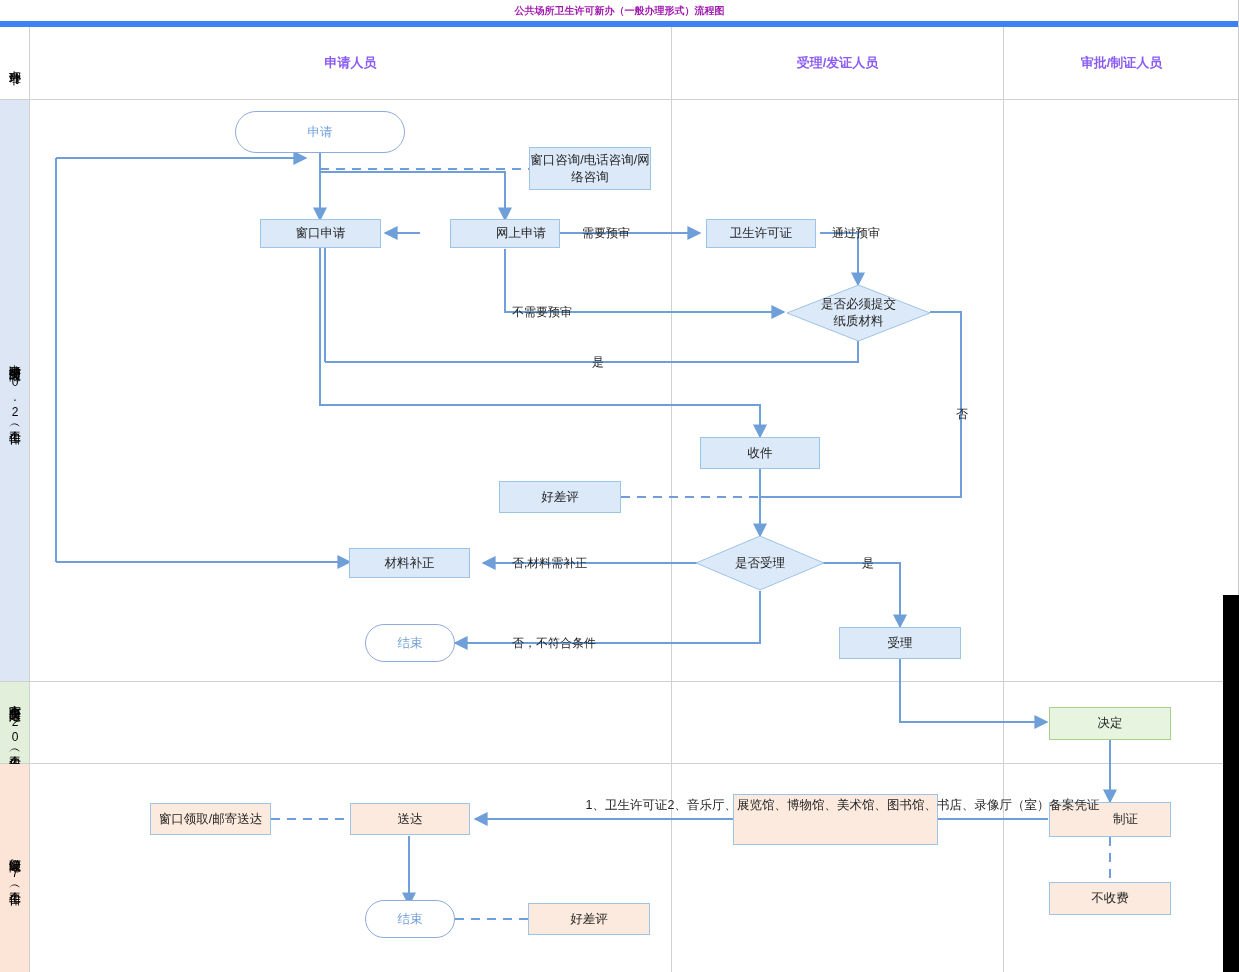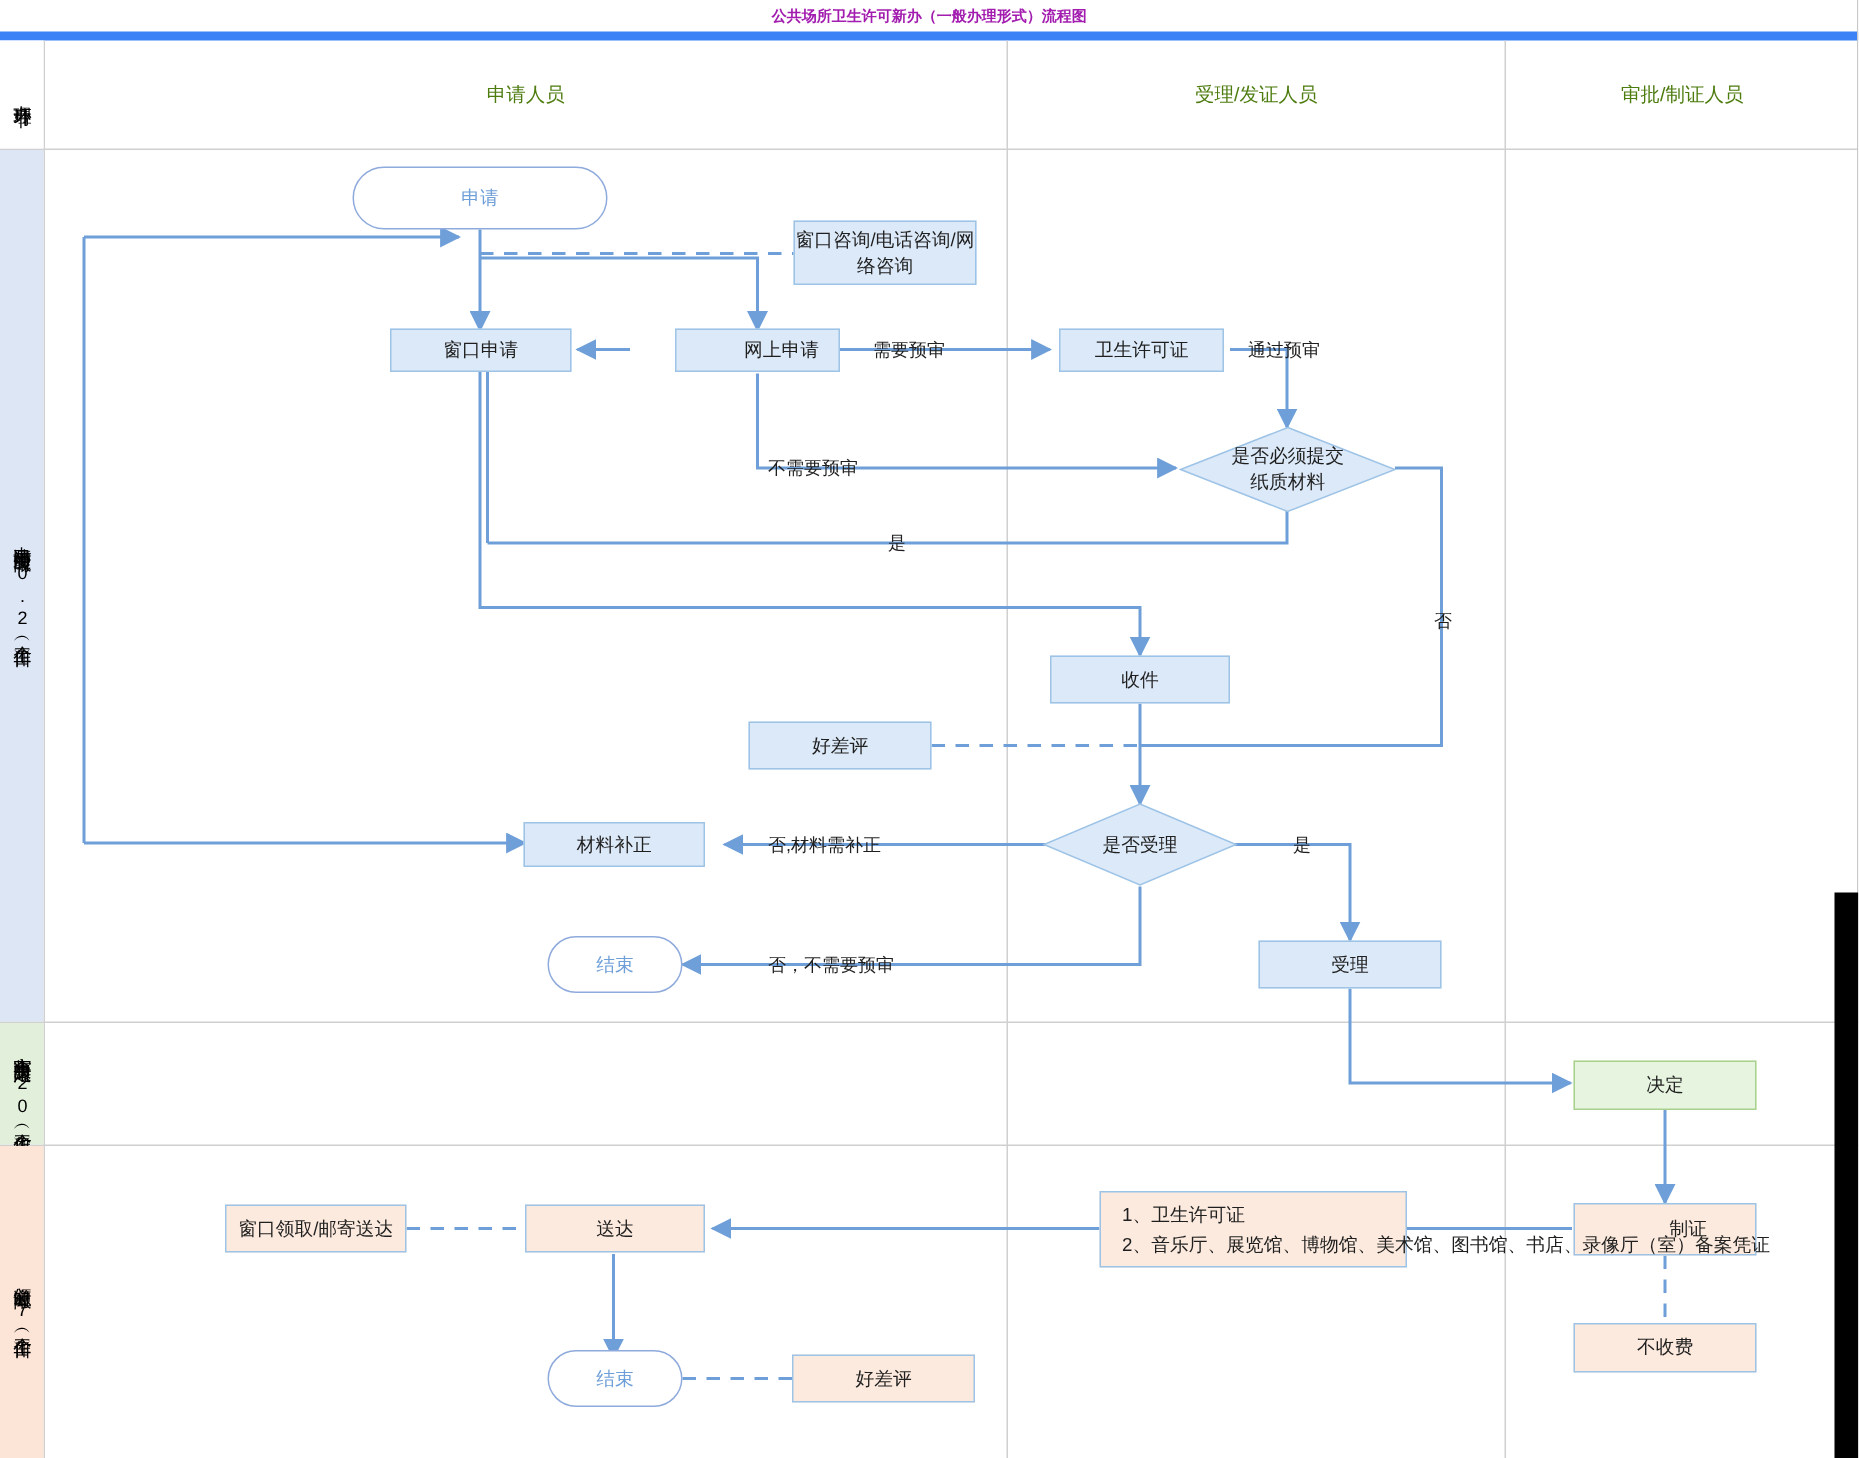--- a/index.html
+++ b/index.html
@@ -7,21 +7,21 @@
   #root{position:relative;width:1239px;height:972px;overflow:hidden;background:#fff;}
 
   
   .ttl{position:absolute;left:0;top:0;width:1239px;height:27px;
        border-bottom:6px solid #3b82f6;display:flex;align-items:center;justify-content:center;
        font-size:10px;font-weight:bold;color:#a21caf;box-sizing:border-box;background:#fff;}
   .vline{position:absolute;width:1px;background:#d0d0d0;}
   .hline{position:absolute;height:1px;background:#d0d0d0;}
 
   .hdr{position:absolute;top:27px;height:72px;display:flex;align-items:center;justify-content:center;
-       font-size:13px;font-weight:normal;color:#4d7c0f;}
+       font-size:13px;font-weight:bold;color:#8b5cf6;}
 
   
   .stage{position:absolute;left:0;width:29px;display:flex;align-items:center;justify-content:center;
          box-sizing:border-box;}
   .stage span{writing-mode:vertical-rl;text-orientation:upright;font-size:12px;line-height:15px;
               letter-spacing:1px;color:#000;white-space:normal;text-align:center;}
   .stage-hdr{background:#fff;}
   .stage-a{background:#dce6f4;}
   .stage-b{background:#e2efda;}
   .stage-c{background:#fce4d6;}
@@ -205,21 +205,21 @@
   </div>
 
   <div class="node green" style="left:1049px;top:707px;width:122px;height:33px;">
     <span>决定</span>
   </div>
 
   <div class="node orange overflowbox" style="left:1049px;top:802px;width:122px;height:35px;">
     <span>制证</span>
   </div>
 
-  <div class="node orange listbox" style="left:733px;top:794px;width:205px;height:51px;flex-direction:column;align-items:flex-start;justify-content:center;">
+  <div class="node orange listbox" style="left:733px;top:794px;width:205px;height:51px;align-items:flex-start;justify-content:center;">
     <span>1、卫生许可证</span>
     <span style="position:relative;white-space:nowrap;">2、音乐厅、展览馆、博物馆、美术馆、图书馆、书店、录像厅（室）备案凭证</span>
   </div>
 
   <div class="node orange" style="left:350px;top:803px;width:120px;height:32px;">
     <span>送达</span>
   </div>
 
   <div class="node orange" style="left:150px;top:803px;width:121px;height:32px;">
     <span>窗口领取/邮寄送达</span>
@@ -237,17 +237,17 @@
     <span>不收费</span>
   </div>
 
   <div class="elabel" style="left:582px;top:225px;">需要预审</div>
   <div class="elabel" style="left:832px;top:225px;">通过预审</div>
   <div class="elabel" style="left:512px;top:304px;">不需要预审</div>
   <div class="elabel" style="left:592px;top:354px;">是</div>
   <div class="elabel" style="left:953px;top:399px;writing-mode:vertical-rl;text-orientation:upright;">否</div>
   <div class="elabel" style="left:862px;top:555px;">是</div>
   <div class="elabel" style="left:512px;top:555px;">否,材料需补正</div>
-  <div class="elabel" style="left:512px;top:635px;">否，不需要预审</div>
+  <div class="elabel" style="left:512px;top:635px;">否，不符合条件</div>
 
   <div class="scrollbar" style="top:595px;height:377px;"></div>
 
 </div>
 
 </body></html>

